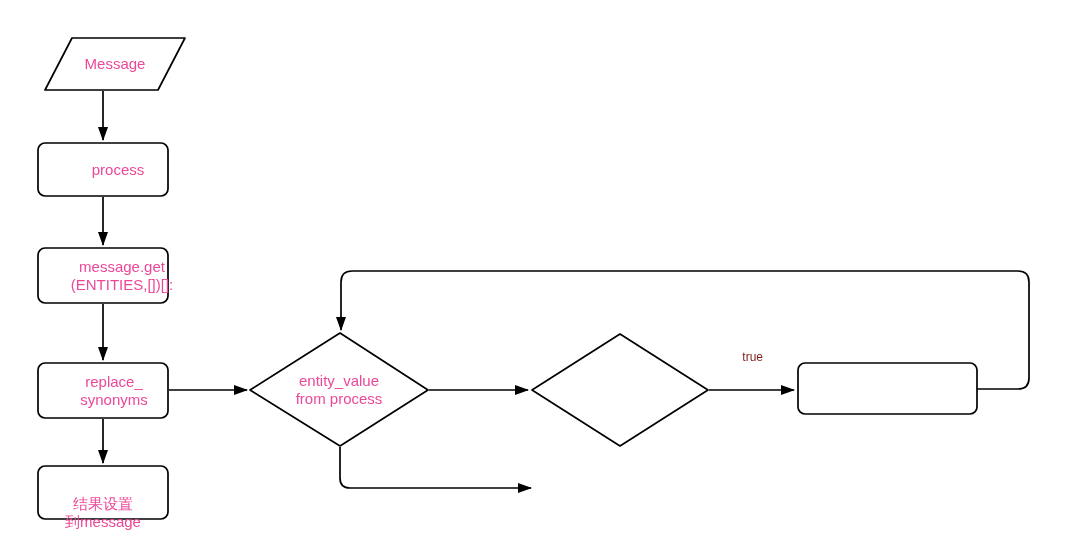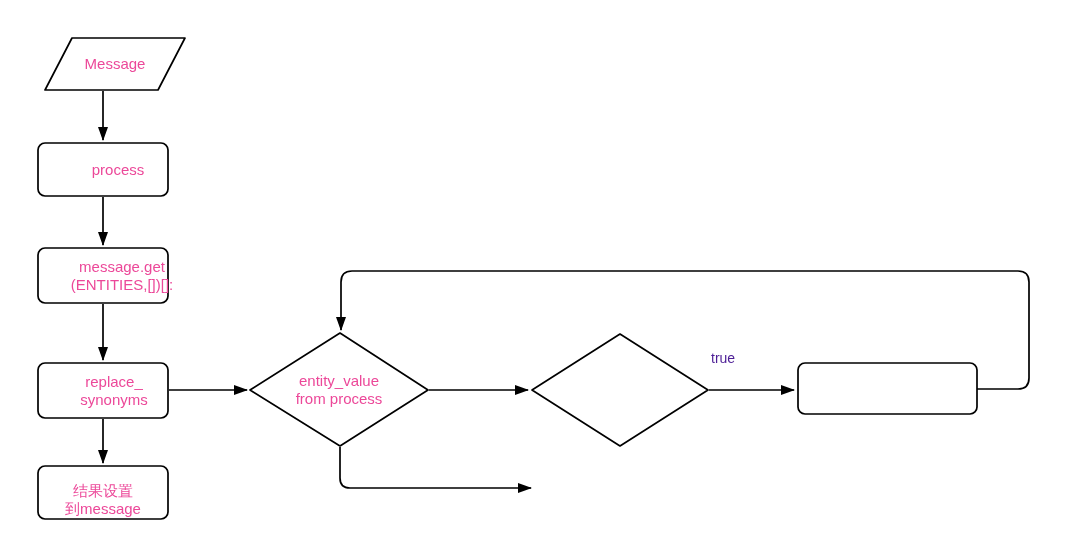--- a/index.html
+++ b/index.html
@@ -19,23 +19,23 @@
     justify-content: center;
     text-align: center;
     white-space: pre-line;
     font-size: 15px;
     line-height: 1.2;
     color: #ec4899;
     pointer-events: none;
   }
   .edge-lbl {
     position: absolute;
-    font-size: 14px;
-    color: #4c1d95;
-    text-align: left;
+    font-size: 12px;
+    color: #7f1d1d;
+    text-align: right;
     white-space: nowrap;
     pointer-events: none;
   }
 </style>
 </head>
 <body>
 
 <div id="canvas">
 
   <svg id="wires" width="1080" height="558" viewBox="0 0 1080 558" fill="none" stroke="#000000" stroke-width="1.7">
@@ -68,21 +68,21 @@
   <div class="lbl" style="left:45px; top:38px; width:140px; height:52px;">Message</div>
 
   <div class="lbl" style="left:38px; top:143px; width:130px; height:53px;margin-left:15px;">process</div>
 
   <div class="lbl" style="left:38px; top:248px; width:130px; height:55px;margin-left:19px;">message.get
 (ENTITIES,[])[]:</div>
 
   <div class="lbl" style="left:38px; top:363px; width:152px; height:55px;">replace_
 synonyms</div>
 
-  <div class="lbl" style="left:38px; top:471px; width:130px; height:58px;">结果设置
+  <div class="lbl" style="left:38px; top:484px; width:130px; height:58px;">结果设置
 到message</div>
 
   <div class="lbl" style="left:250px; top:333px; width:178px; height:113px;">entity_value
 from process</div>
 
 
 
   <div class="edge-lbl" style="left:711px; top:350px; width:52px;">true</div>
 
 </div>

